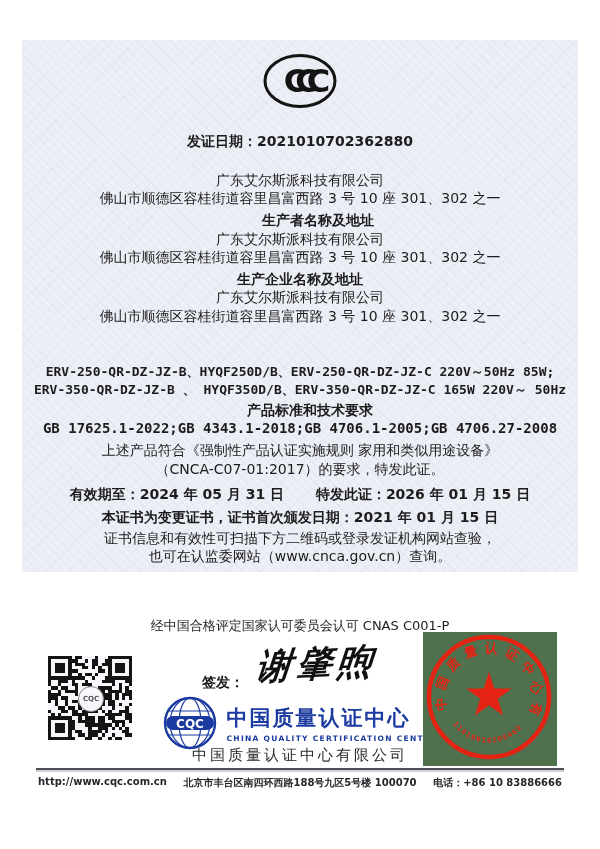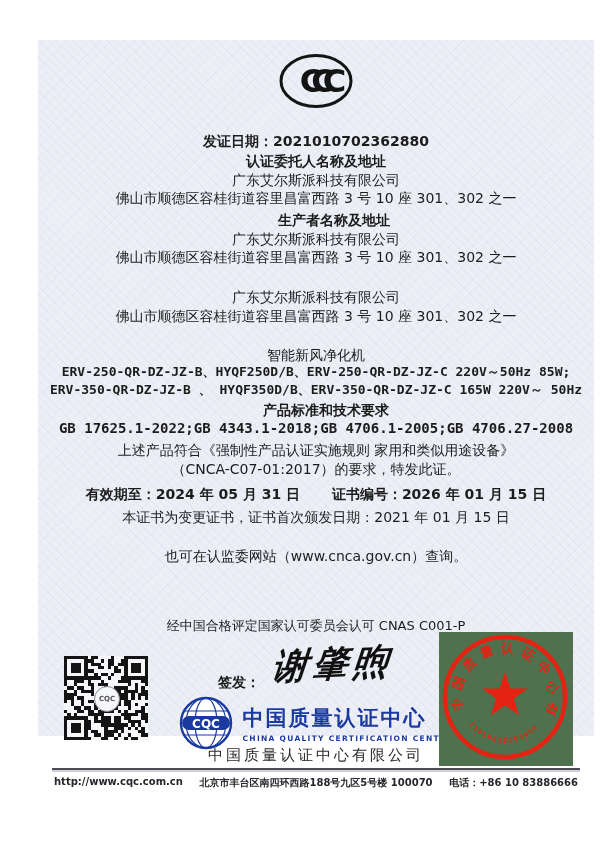--- a/index.html
+++ b/index.html
@@ -1,21 +1,21 @@
 <!DOCTYPE html>
 <html><head>
 <meta charset="utf-8">
 <style>
   html,body{margin:0;padding:0;}
   body{
     width:600px;height:849px;position:relative;background:#ffffff;
     font-family:"DejaVu Sans",sans-serif;overflow:hidden;
   }
   .paper{
-    position:absolute;left:38px;top:40px;width:556px;height:696px;
+    position:absolute;left:22px;top:40px;width:556px;height:532px;
     background-color:#edeff6;
     background-image:
       repeating-linear-gradient(45deg, rgba(125,135,185,0.07) 0 1px, transparent 1px 6px),
       repeating-linear-gradient(-45deg, rgba(125,135,185,0.05) 0 1px, transparent 1px 8px);
   }
   .line{position:absolute;left:0;right:0;text-align:center;font-size:14px;
     color:#1c1c1c;white-space:nowrap;line-height:1.2;}
   .h{font-weight:bold;}
   .mono{font-family:"DejaVu Sans Mono",monospace;font-size:13px;font-weight:bold;}
   .header{position:absolute;top:12px;left:0;right:0;display:flex;
@@ -58,48 +58,48 @@
     <svg width="80" height="58" viewBox="0 0 80 58">
       <ellipse cx="40" cy="29" rx="35" ry="25.5" fill="none" stroke="#141414" stroke-width="3"></ellipse>
       <text x="41" y="40" text-anchor="middle" font-family="DejaVu Sans, sans-serif" font-size="32" font-weight="bold" letter-spacing="-12" fill="#141414">CCC</text>
     </svg>
   </div>
 
   <div class="line h" style="top:93px;">
     <span>发证日期：</span><span>2021010702362880</span>
   </div>
 
-  <div class="line h" style="top:113px;">认证委托人名称及地址</div>
   <div class="line" style="top:132px;">广东艾尔斯派科技有限公司</div>
   <div class="line" style="top:150px;">佛山市顺德区容桂街道容里昌富西路 3 号 10 座 301、302 之一</div>
 
   <div class="line h" style="top:172px;margin-left:36px;">生产者名称及地址</div>
   <div class="line" style="top:191px;">广东艾尔斯派科技有限公司</div>
   <div class="line" style="top:209px;">佛山市顺德区容桂街道容里昌富西路 3 号 10 座 301、302 之一</div>
 
+  <div class="line h" style="top:231px;">生产企业名称及地址</div>
   <div class="line" style="top:249px;">广东艾尔斯派科技有限公司</div>
   <div class="line" style="top:268px;">佛山市顺德区容桂街道容里昌富西路 3 号 10 座 301、302 之一</div>
 
-  <div class="line" style="top:307px;">智能新风净化机</div>
   <div class="line mono" style="top:324px;">ERV-250-QR-DZ-JZ-B、HYQF250D/B、ERV-250-QR-DZ-JZ-C 220V～50Hz 85W;</div>
   <div class="line mono" style="top:342px;">ERV-350-QR-DZ-JZ-B 、 HYQF350D/B、ERV-350-QR-DZ-JZ-C 165W 220V～ 50Hz</div>
 
   <div class="line h" style="top:362px;padding-left:20px;">产品标准和技术要求</div>
   <div class="line mono" style="top:380px;font-size:14px;">GB 17625.1-2022;GB 4343.1-2018;GB 4706.1-2005;GB 4706.27-2008</div>
 
   <div class="line" style="top:402px;">上述产品符合《强制性产品认证实施规则 家用和类似用途设备》</div>
   <div class="line" style="top:421px;">（CNCA-C07-01:2017）的要求，特发此证。</div>
 
   <div class="line h" style="top:446px;">
     <span>有效期至：</span><span>2024 年 05 月 31 日</span>
     <span style="display:inline-block;width:22px;"></span>
-    <span>证书编号：</span><span>2026 年 01 月 15 日</span>
+    <span>特发此证：</span><span>2026 年 01 月 15 日</span>
   </div>
 
-  <div class="line" style="top:469px;font-weight:normal;">本证书为变更证书，证书首次颁发日期：2021 年 01 月 15 日</div>
+  <div class="line" style="top:469px;font-weight:bold;">本证书为变更证书，证书首次颁发日期：2021 年 01 月 15 日</div>
+  <div class="line" style="top:490px;">证书信息和有效性可扫描下方二维码或登录发证机构网站查验，</div>
   <div class="line" style="top:508px;">也可在认监委网站（www.cnca.gov.cn）查询。</div>
 
   <div class="line cnas" style="top:578px;">经中国合格评定国家认可委员会认可 CNAS C001-P</div>
 
   <div class="qr">
       <div class="qm"></div>
       <div class="qm"></div>
       <div class="qm"></div>
       <div class="qm"></div>
       <div class="qm"></div>

